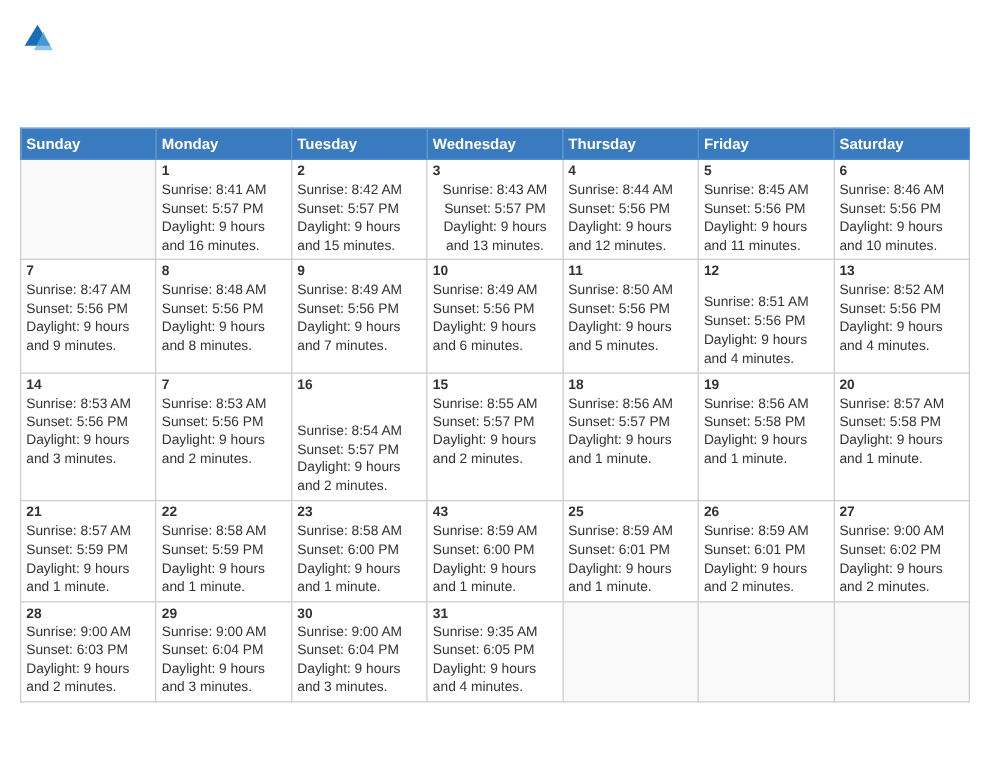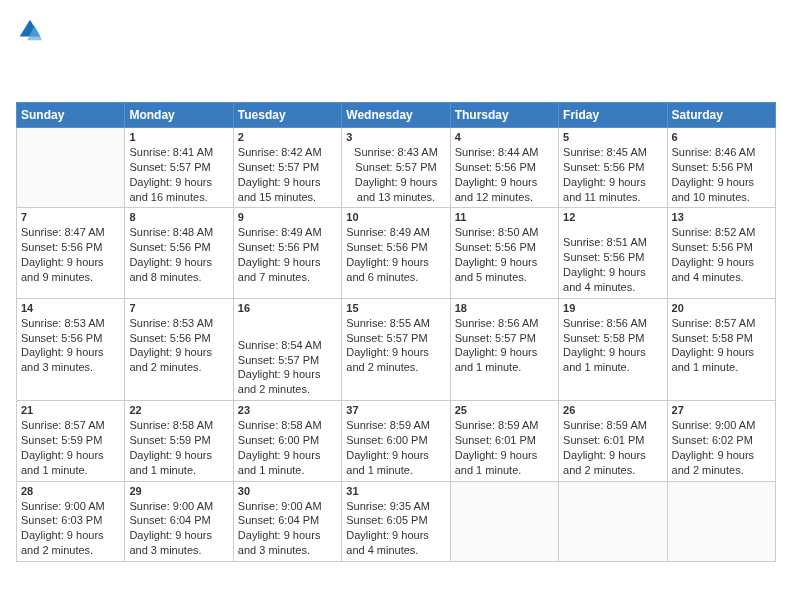--- a/index.html
+++ b/index.html
@@ -298,21 +298,21 @@
 and 1 minute.</div>
           </td>
           <td>
             <span class="day-num">23</span>
             <div class="day-info" style="white-space: pre-line;">Sunrise: 8:58 AM
 Sunset: 6:00 PM
 Daylight: 9 hours
 and 1 minute.</div>
           </td>
           <td>
-            <span class="day-num">37</span>
+            <span class="day-num">43</span>
             <div class="day-info" style="white-space: pre-line;">Sunrise: 8:59 AM
 Sunset: 6:00 PM
 Daylight: 9 hours
 and 1 minute.</div>
           </td>
           <td>
             <span class="day-num">25</span>
             <div class="day-info" style="white-space: pre-line;">Sunrise: 8:59 AM
 Sunset: 6:01 PM
 Daylight: 9 hours

